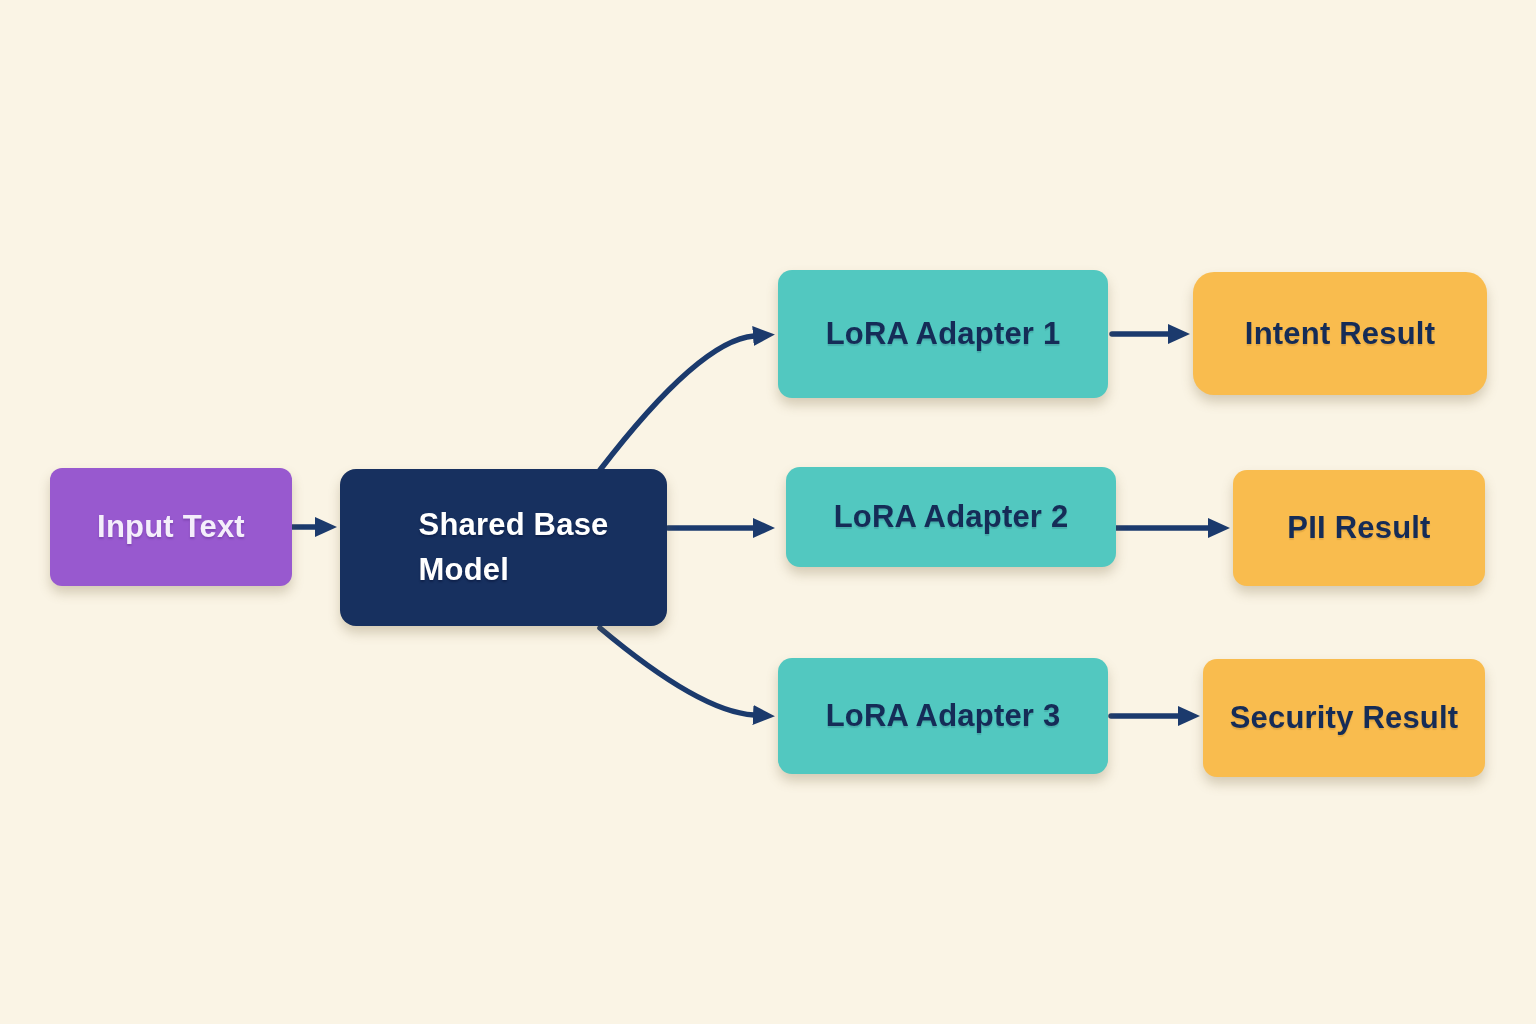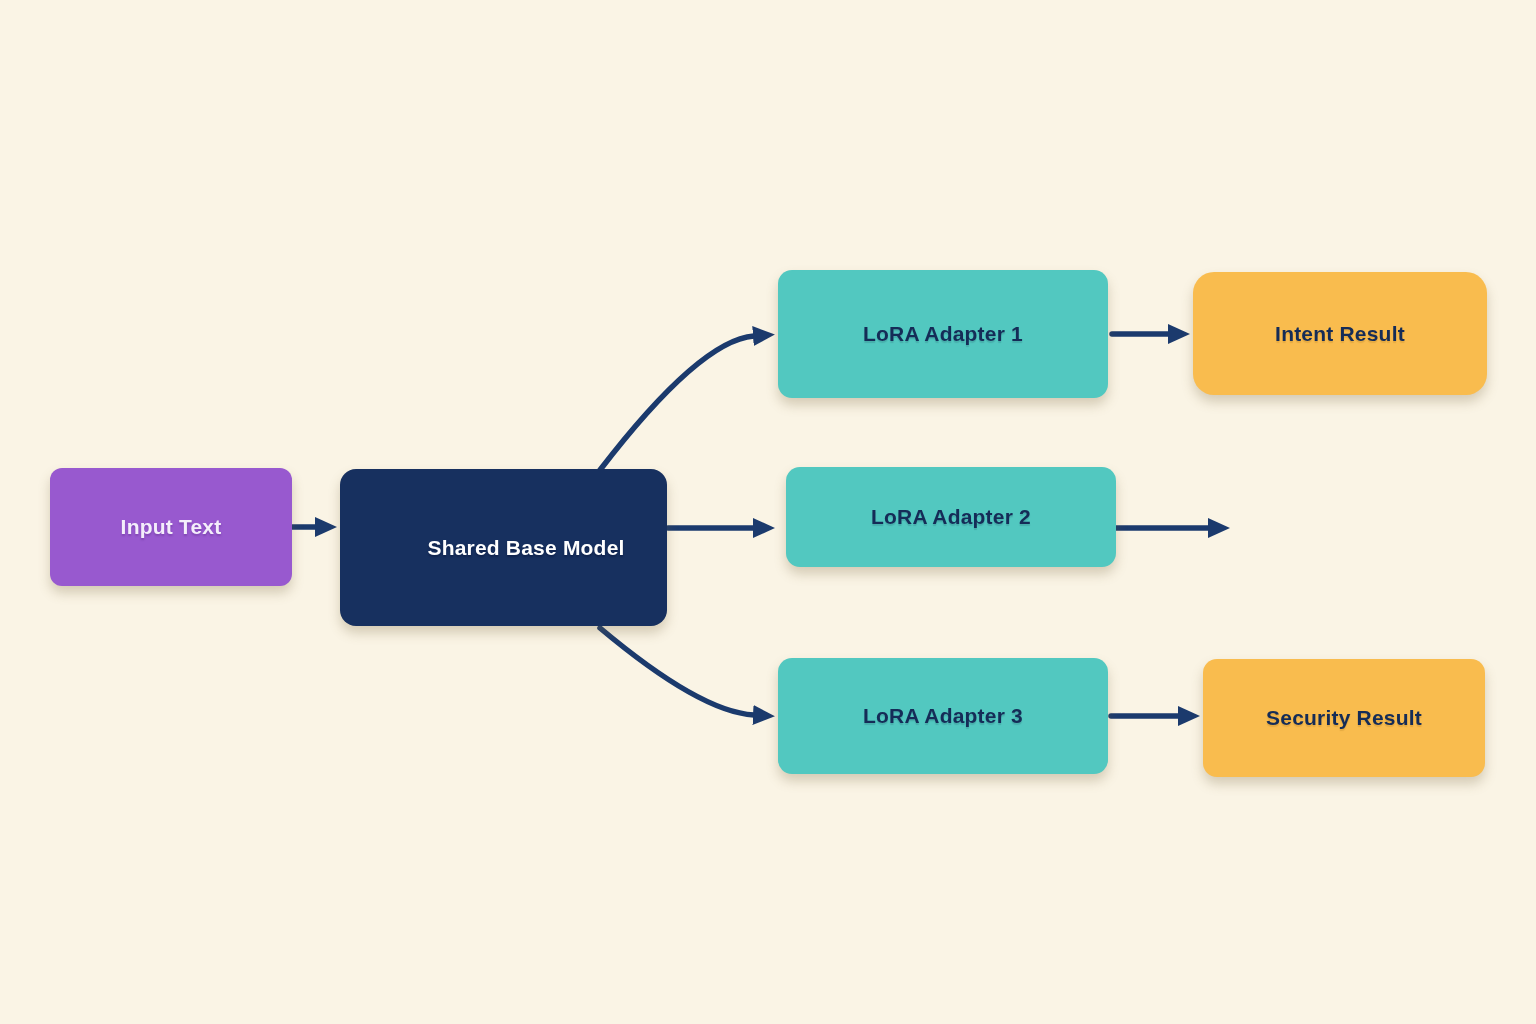--- a/index.html
+++ b/index.html
@@ -26,21 +26,21 @@
     fill: none;
     stroke: #1b3a6d;
     stroke-width: 5.5;
     stroke-linecap: round;
   }
   .node {
     position: absolute;
     display: flex;
     align-items: center;
     justify-content: center;
-    font-size: 21px;
+    font-size: 31px;
     font-weight: bold;
     letter-spacing: 0.2px;
     box-shadow: 0 7px 12px rgba(120, 100, 60, 0.28);
     box-sizing: border-box;
   }
   .node-purple {
     background: #9859cf;
     color: #f4eefb;
     border-radius: 12px;
     text-shadow: 0 2px 2px rgba(60, 20, 100, 0.25);
@@ -117,18 +117,21 @@
   </div>
 
   <div class="node node-teal" id="node-adapter3">
     <span class="label">LoRA Adapter 3</span>
   </div>
 
   <div class="node node-amber" id="node-intent">
     <span class="label">Intent Result</span>
   </div>
 
+  <div class="node node-amber" id="node-pii">
+    <span class="label">PII Result</span>
+  </div>
 
   <div class="node node-amber" id="node-security">
     <span class="label">Security Result</span>
   </div>
 
 </div>
 
 </body></html>

